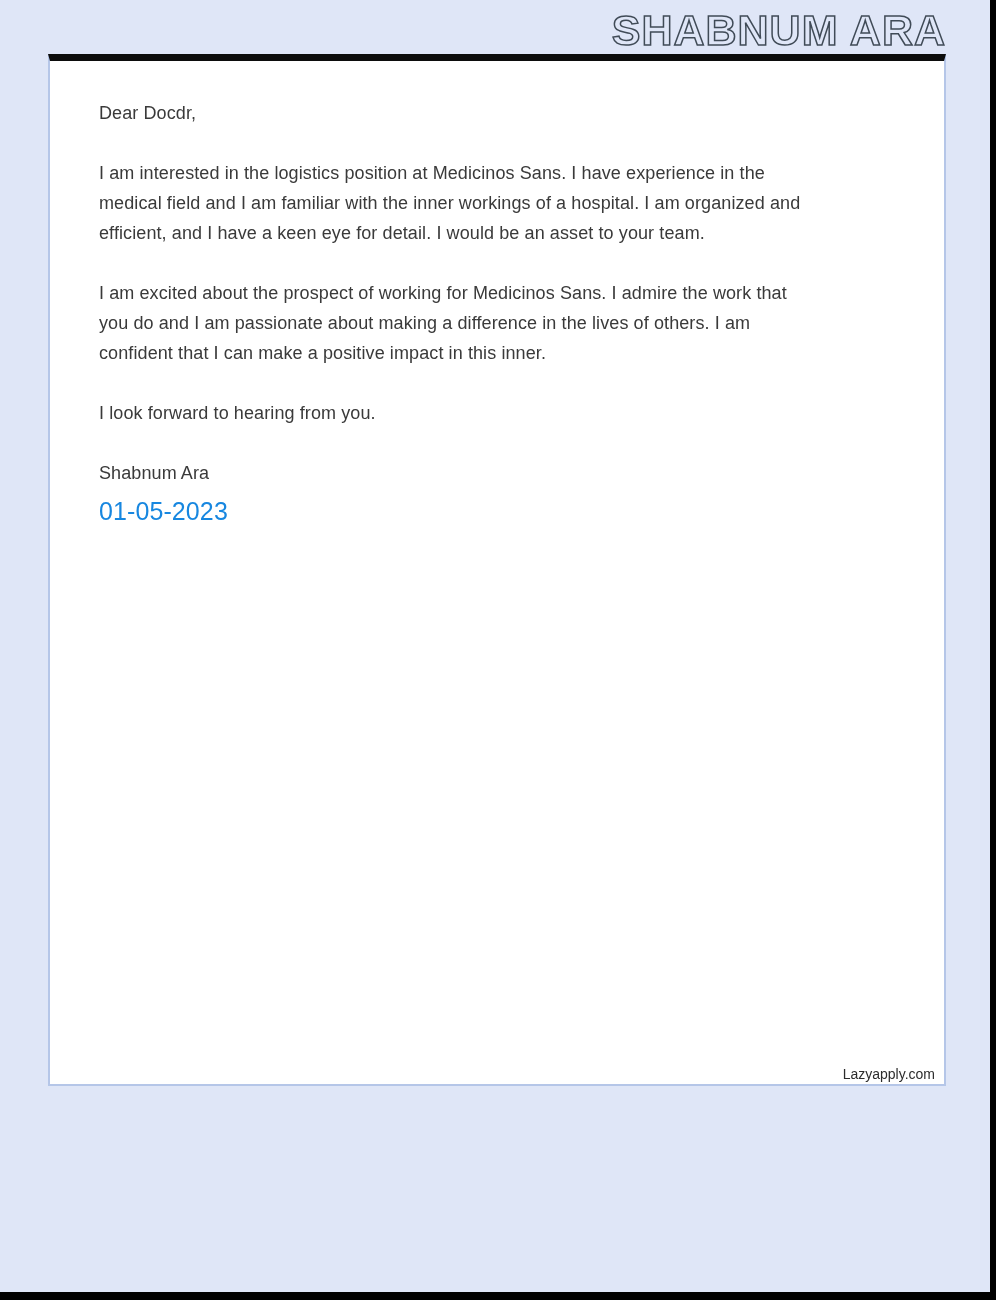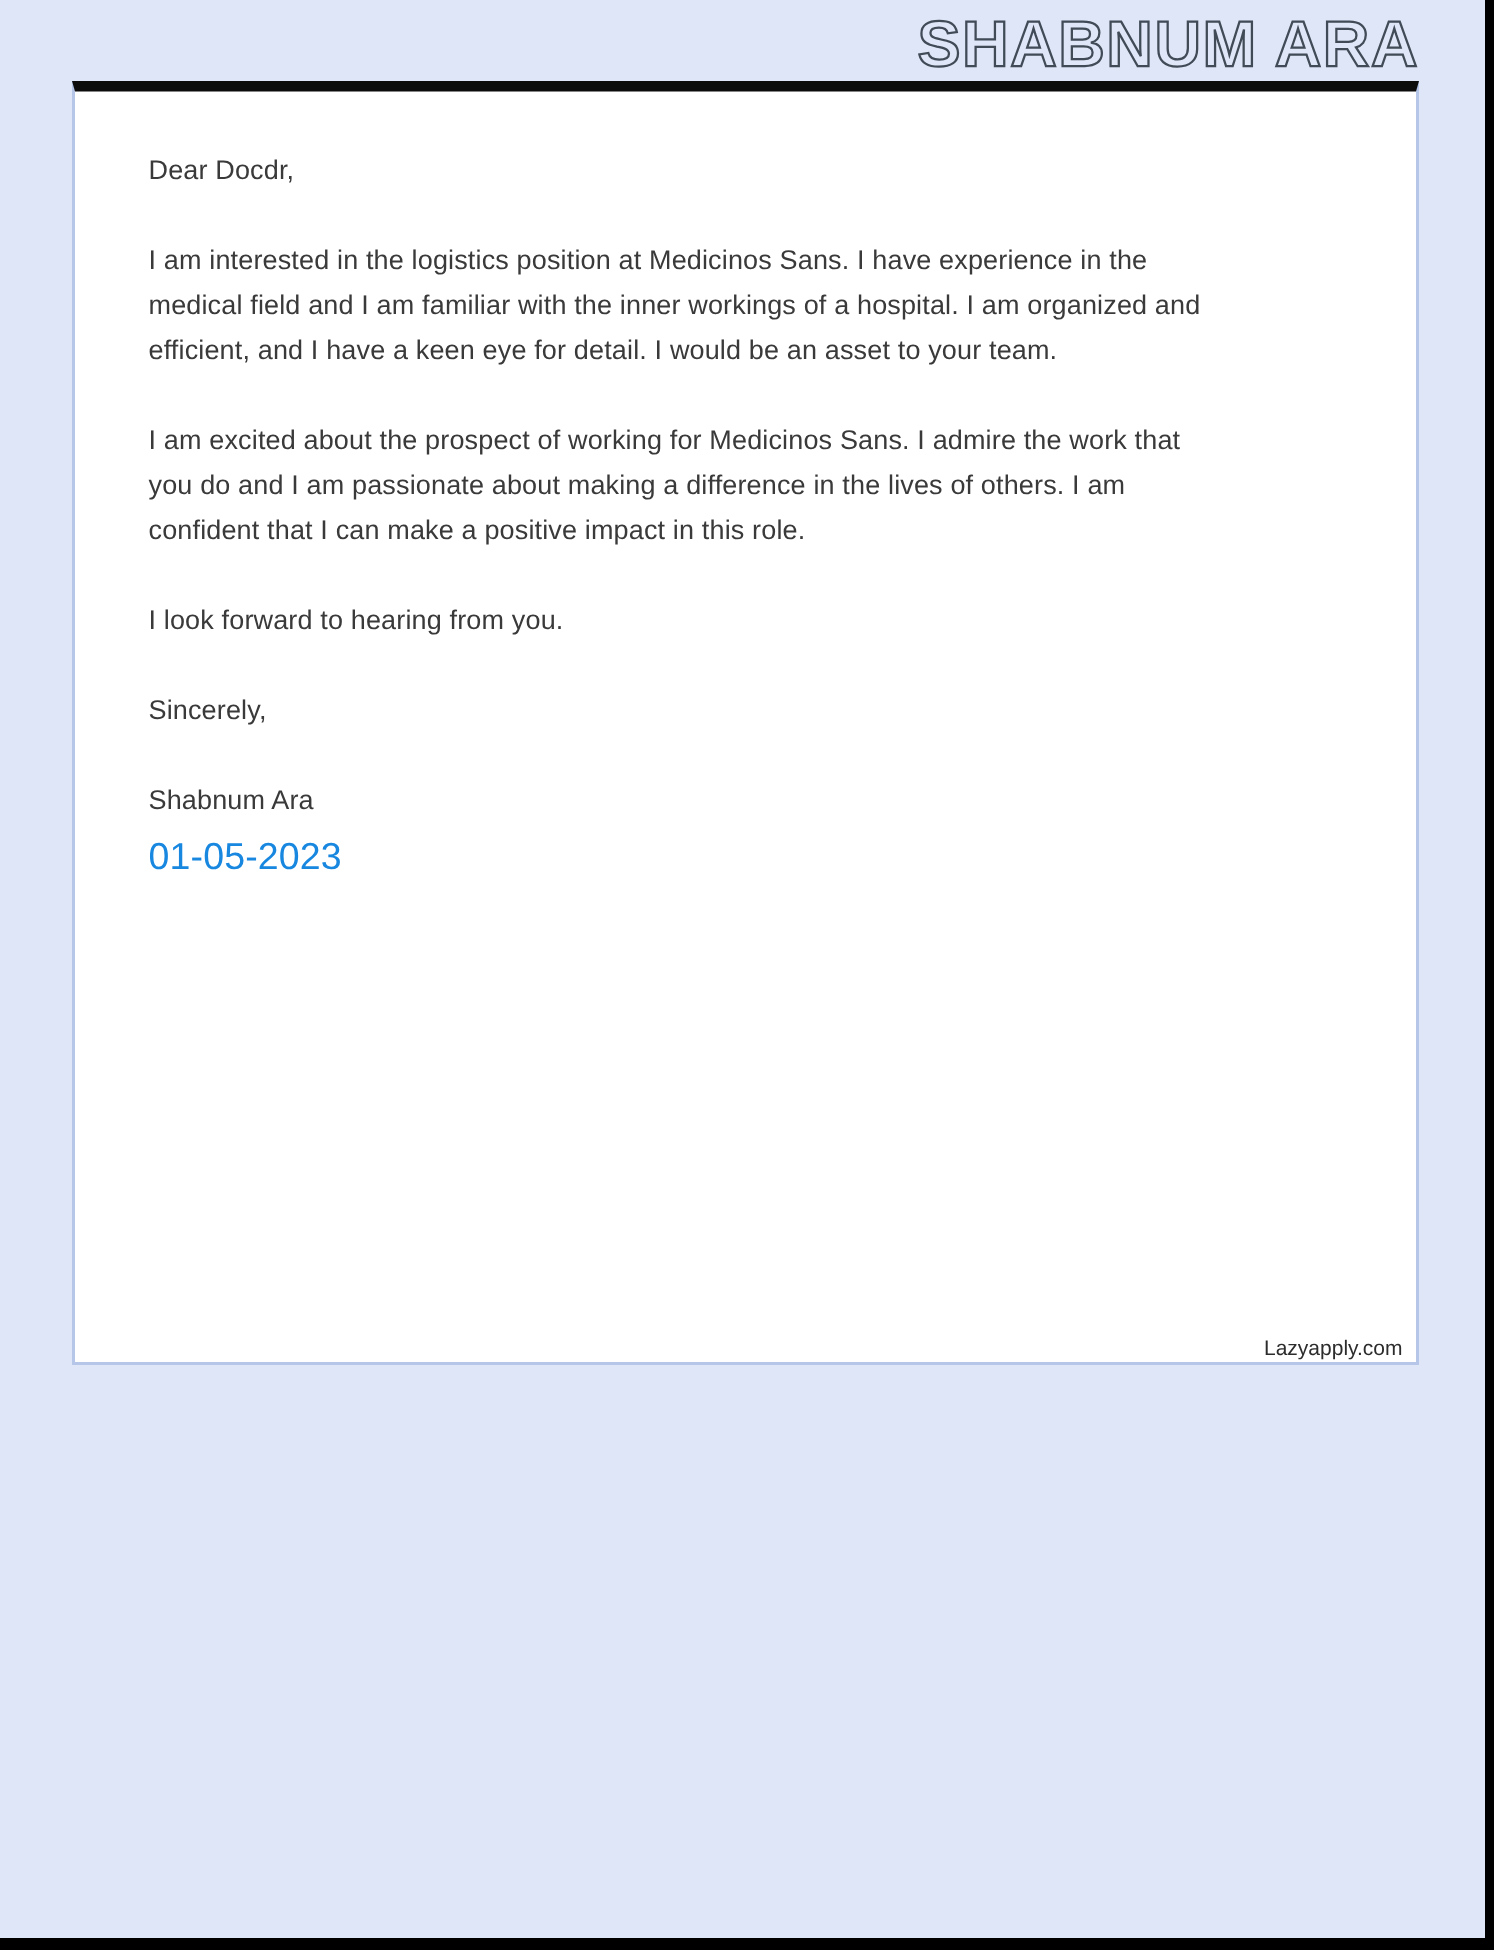--- a/index.html
+++ b/index.html
@@ -37,21 +37,21 @@
     white-space: nowrap;
     z-index: 2;
   }
 
   
   .page {
     position: absolute;
     left: 48px;
     top: 54px;
     width: 898px;
-    height: 856px;
+    height: 1032px;
     background: #ffffff;
     border-top: 7px solid #0c0c0c;
     border-left: 2px solid #b5c6e8;
     border-right: 2px solid #b5c6e8;
     border-bottom: 2px solid #b5c6e8;
     z-index: 1;
   }
 
   .content {
     padding: 37px 50px 0 49px;
@@ -93,30 +93,27 @@
 
     <div class="block">
       <div class="line">I am interested in the logistics position at Medicinos Sans. I have experience in the</div>
       <div class="line">medical field and I am familiar with the inner workings of a hospital. I am organized and</div>
       <div class="line">efficient, and I have a keen eye for detail. I would be an asset to your team.</div>
     </div>
 
     <div class="block">
       <div class="line">I am excited about the prospect of working for Medicinos Sans. I admire the work that</div>
       <div class="line">you do and I am passionate about making a difference in the lives of others. I am</div>
-      <div class="line">confident that I can make a positive impact in this role.</div>
+      <div class="line">confident that I can make a positive impact in this inner.</div>
     </div>
 
     <div class="block">
       <div class="line">I look forward to hearing from you.</div>
     </div>
 
-    <div class="block">
-      <div class="line">Sincerely,</div>
-    </div>
 
     <div class="block" style="margin-bottom:0;">
       <div class="line">Shabnum Ara</div>
     </div>
 
     <div class="date-line" style="color: rgb(23, 135, 224);">01-05-2023</div>
   </div>
 
   <div class="watermark" style="color: rgb(44, 44, 44); padding-left: 16px;">Lazyapply.com</div>
 </div>

